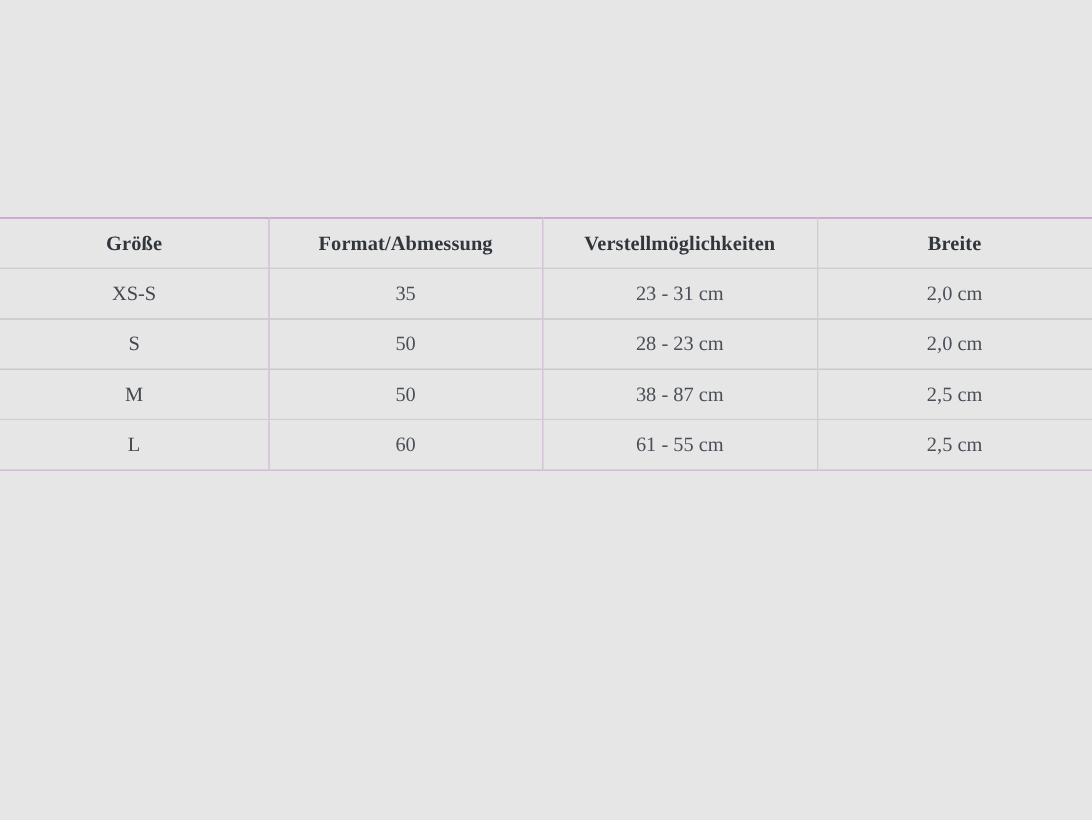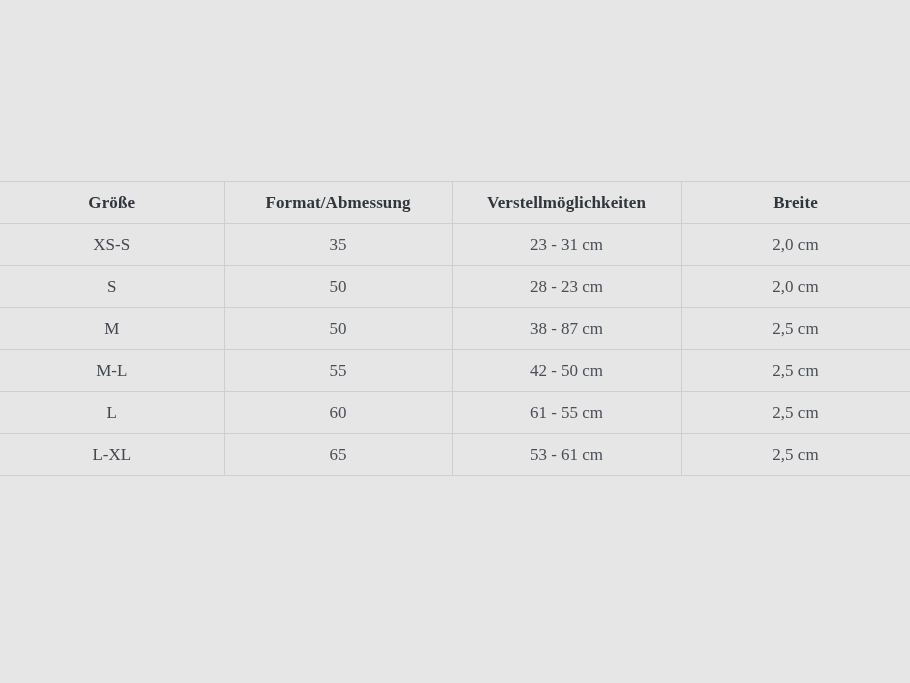--- a/index.html
+++ b/index.html
@@ -121,34 +121,22 @@
           <td>28 - 23 cm</td>
           <td>2,0 cm</td>
         </tr>
         <tr>
           <td class="size-cell">M</td>
           <td>50</td>
           <td>38 - 87 cm</td>
           <td>2,5 cm</td>
         </tr>
         <tr>
-          <td class="size-cell">M-L</td>
-          <td>55</td>
-          <td>42 - 50 cm</td>
-          <td>2,5 cm</td>
-        </tr>
-        <tr>
           <td class="size-cell">L</td>
           <td>60</td>
           <td>61 - 55 cm</td>
-          <td>2,5 cm</td>
-        </tr>
-        <tr>
-          <td class="size-cell">L-XL</td>
-          <td>65</td>
-          <td>53 - 61 cm</td>
           <td>2,5 cm</td>
         </tr>
       </tbody>
     </table>
 
   </div>
 </div>
 
 </body></html>

